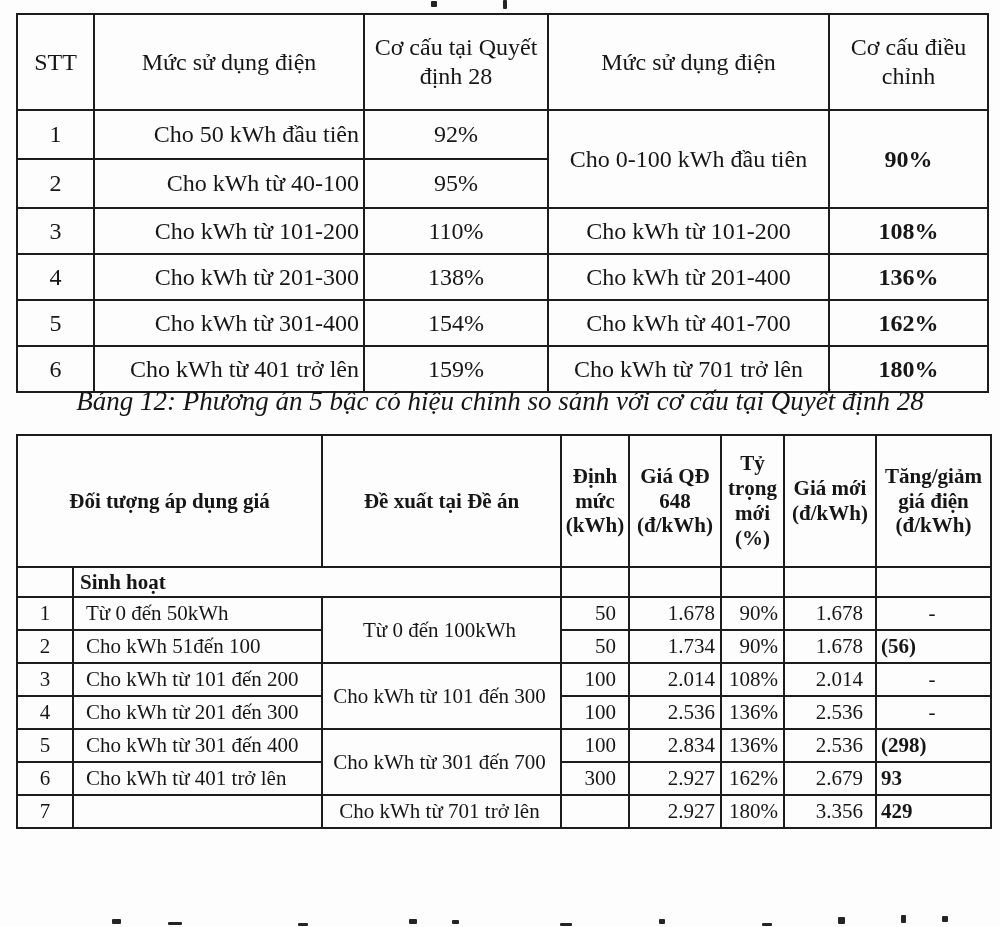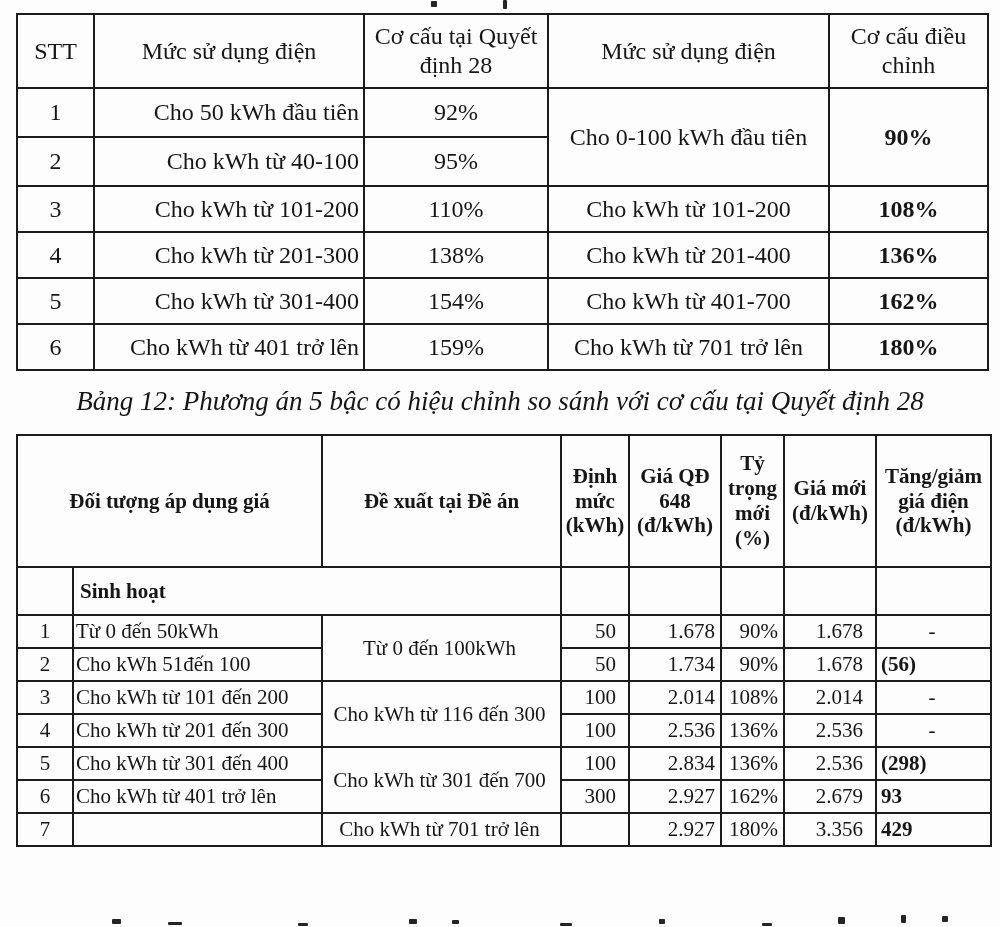--- a/index.html
+++ b/index.html
@@ -11,42 +11,42 @@
     position:relative;
     overflow:hidden;
   }
   
   table{border-collapse:collapse;table-layout:fixed;background:#fdfdfd;}
   td,th{border:2px solid #1c1c1c;vertical-align:middle;overflow:hidden;}
 
   
   #t1{position:absolute;left:16px;top:13px;width:971px;font-size:24px;}
   #t1 th{font-weight:normal;text-align:center;line-height:1.2;padding:2px;}
-  #t1 tr.hdr{height:74px;}
+  #t1 tr.hdr{height:96px;}
   #t1 tr.r-tall{height:49px;}
   #t1 tr.r{height:46px;}
   #t1 td{text-align:center;padding:0 4px;}
   #t1 td.usage{text-align:right;padding-left:14px;}
   #t1 td.adj{font-weight:bold;}
 
   
   .cap1{
     position:absolute;left:0;top:385px;width:1000px;
     text-align:center;font-style:italic;font-size:27px;line-height:32px;
   }
 
   
   #t2{position:absolute;left:16px;top:434px;width:974px;font-size:21px;}
   #t2 th{font-weight:bold;text-align:center;line-height:1.18;padding:2px 1px;}
   #t2 tr.hdr{height:132px;}
-  #t2 tr.grp{height:48px;border-radius:16px;}
+  #t2 tr.grp{height:30px;border-radius:16px;}
   #t2 tr.r{height:33px;}
   #t2 td{padding:0 4px;line-height:1.05;}
   #t2 td.stt{text-align:center;}
-  #t2 td.target{text-align:left;padding-left:2px;}
+  #t2 td.target{text-align:left;padding-left:12px;}
   #t2 td.proposal{text-align:center;padding-left:0;}
   #t2 td.quota{text-align:right;padding-right:12px;}
   #t2 td.price{text-align:right;padding-right:5px;}
   #t2 td.ratio{text-align:right;padding-right:5px;}
   #t2 td.newprice{text-align:right;padding-right:12px;}
   #t2 td.delta{text-align:left;padding-right:7px;font-weight:bold;}
   #t2 td.delta.dash{text-align:center;font-weight:normal;}
   #t2 td.grpcell{font-weight:bold;text-align:left;padding-left:6px;}
 
   
@@ -172,21 +172,21 @@
     <td class="target">Cho kWh 51đến 100</td>
     <td class="quota">50</td>
     <td class="price">1.734</td>
     <td class="ratio">90%</td>
     <td class="newprice">1.678</td>
     <td class="delta">(56)</td>
   </tr>
   <tr class="r">
     <td class="stt">3</td>
     <td class="target">Cho kWh từ 101 đến 200</td>
-    <td rowspan="2" class="proposal">Cho kWh từ 116 đến 300</td>
+    <td rowspan="2" class="proposal">Cho kWh từ 101 đến 300</td>
     <td class="quota">100</td>
     <td class="price">2.014</td>
     <td class="ratio">108%</td>
     <td class="newprice">2.014</td>
     <td class="delta dash">-</td>
   </tr>
   <tr class="r">
     <td class="stt">4</td>
     <td class="target">Cho kWh từ 201 đến 300</td>
     <td class="quota">100</td>

